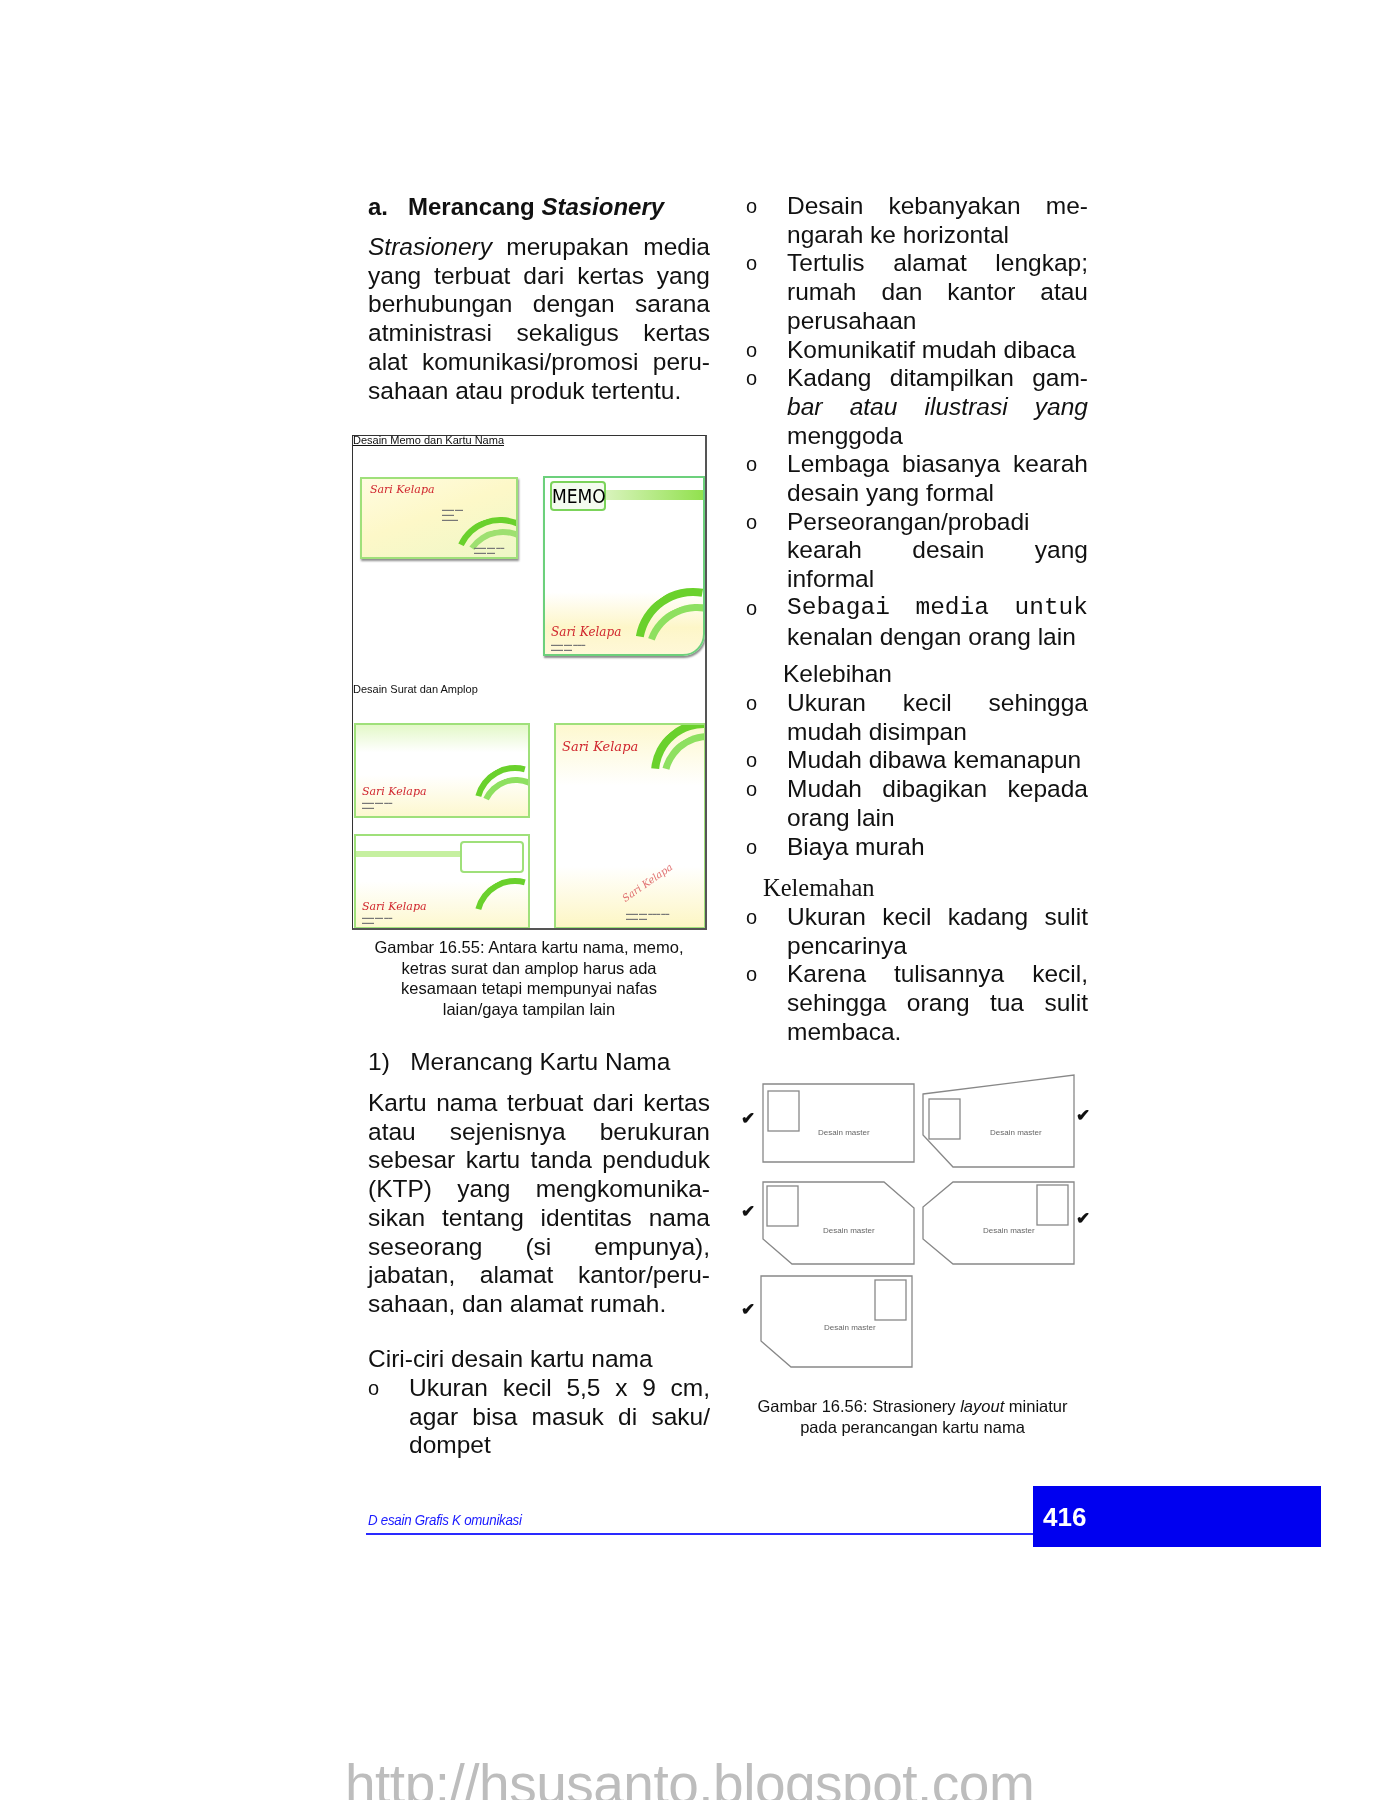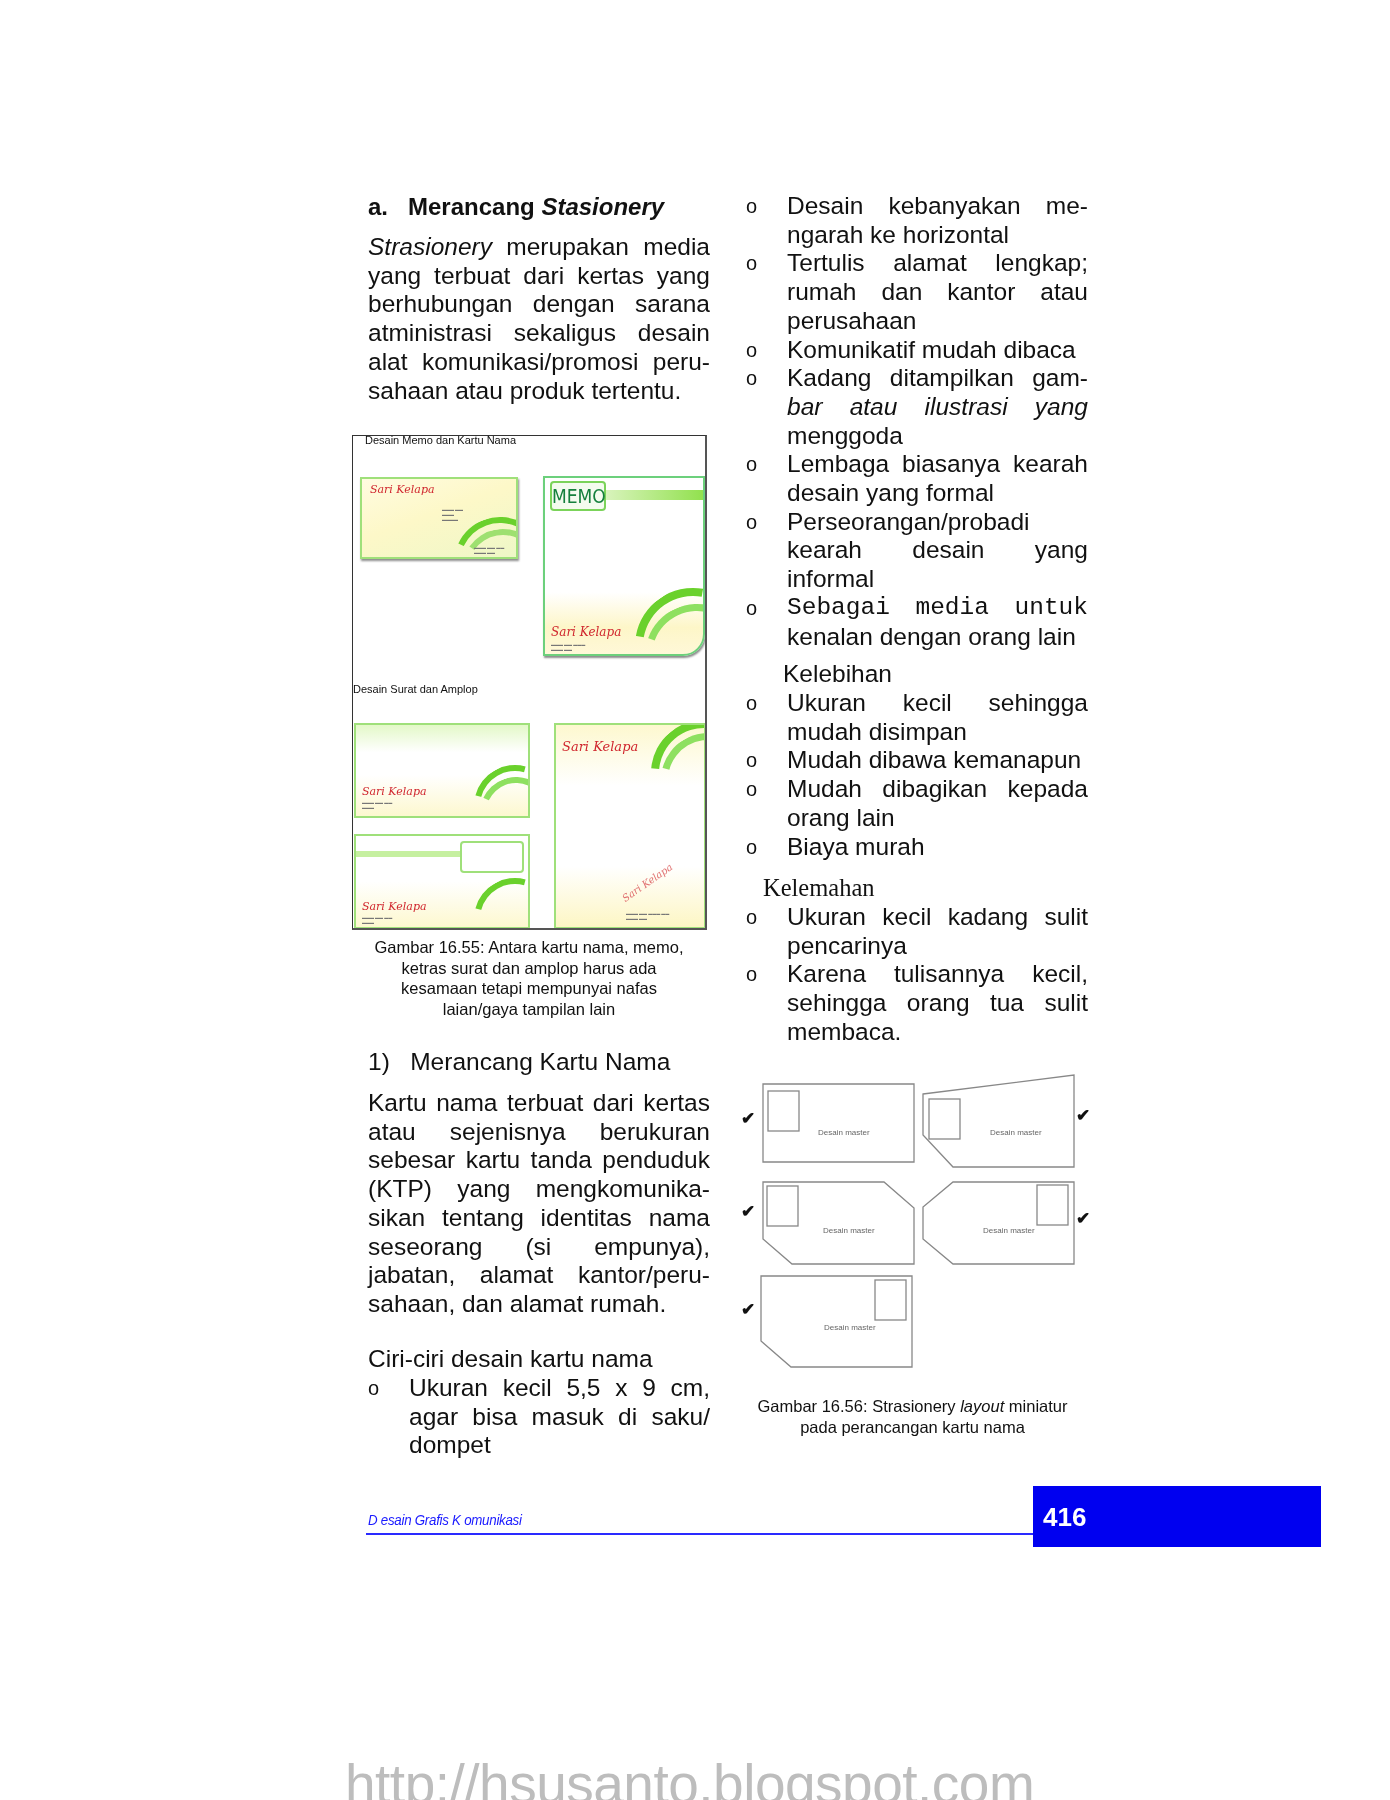--- a/index.html
+++ b/index.html
@@ -13,21 +13,21 @@
   .bul-list li { position:relative; padding-left:41px; text-align:justify; }
   .bul-list li .b { position:absolute; left:0; top:0; font-size:20px; }
   .sub-head { font-size:24.5px; line-height:28.7px; }
 
   
   .fig1 { left:352px; top:435px; width:352px; height:492px; border:1px solid #333; border-right:2px solid #555; border-bottom:2px solid #555; background:#fff; overflow:hidden; }
   .fig-label { font-size:11px; color:#111; white-space:nowrap; }
   .card { background:linear-gradient(160deg,#fffbe0 0%,#fdf8c8 45%,#eef7c7 100%); border:2px solid #9fe07a; box-shadow:1px 2px 2px rgba(0,0,0,.45); overflow:hidden; }
   .brand { font-family:"DejaVu Serif", serif; font-style:italic; color:#d0262e; white-space:nowrap; }
   .frond { position:absolute; border-radius:50%; border:6px solid transparent; border-top-color:#6ad12c; }
-  .memo-tag { position:absolute; border:2px solid #7bd35a; border-radius:4px; background:#f4fbef; color:#15803d; font-family:"DejaVu Sans Condensed","DejaVu Sans", sans-serif; }
+  .memo-tag { position:absolute; border:2px solid #7bd35a; border-radius:4px; background:#f4fbef; color:#000000; font-family:"DejaVu Sans Condensed","DejaVu Sans", sans-serif; }
   .tinytxt { position:absolute; font-size:4px; color:#777; line-height:5px; white-space:nowrap; }
 
   .caption { font-size:16.5px; line-height:20.5px; text-align:center; }
 
   
   .diag { left:735px; top:1065px; width:355px; height:315px; }
   .check { position:absolute; font-size:17px; color:#111; font-weight:bold; }
 
   
   .footer-title { left:368px; top:1522px; font-size:14.5px; font-style:italic; color:#1a1aff; letter-spacing:-0.3px; transform:scaleX(0.92); transform-origin:left; }
@@ -40,27 +40,27 @@
 <body>
 
 <div class="abs heading-a">
   <span class="num">a.</span><span>Merancang </span><i>Stasionery</i>
 </div>
 
 <div class="abs col-text" style="left:368px; top:233px; width:342px;">
   <div style="text-align-last:justify;"><i>Strasionery</i><span> merupakan media</span></div>
   <div style="text-align-last:justify;">yang terbuat dari kertas yang</div>
   <div style="text-align-last:justify;">berhubungan dengan sarana</div>
-  <div style="text-align-last:justify;">atministrasi sekaligus desain</div>
+  <div style="text-align-last:justify;">atministrasi sekaligus kertas</div>
   <div style="text-align-last:justify;">alat komunikasi/promosi peru-</div>
   <div>sahaan atau produk tertentu.</div>
 </div>
 
 <div class="abs fig1">
-  <div class="abs fig-label" style="left:12px; top:-2px;">Desain Memo dan Kartu Nama</div>
+  <div class="abs fig-label" style="left:0; top:-2px;text-decoration:underline;">Desain Memo dan Kartu Nama</div>
 
   <div class="abs card" style="left:7px; top:41px; width:154px; height:78px;">
     <div class="abs brand" style="left:8px; top:4px; font-size:11px;">Sari Kelapa</div>
     <div class="frond" style="left:92px; top:38px; width:80px; height:80px; transform:rotate(-20deg);"></div>
     <div class="frond" style="left:100px; top:50px; width:70px; height:70px; transform:rotate(-10deg); border-top-color:#9ee070;"></div>
     <div class="tinytxt" style="left:80px; top:28px;">▬▬▬ ▬▬<br>▬▬▬<br>▬▬▬▬</div>
     <div class="tinytxt" style="left:112px; top:66px;">▬▬▬ ▬▬ ▬▬<br>▬▬▬ ▬▬</div>
   </div>
 
   <div class="abs card" style="left:190px; top:40px; width:158px; height:176px; background:linear-gradient(180deg,#fff 0%,#fff 65%,#fdf6c8 85%,#fff8d8 100%); border-color:#6cd07c; border-bottom-right-radius:22px;">

